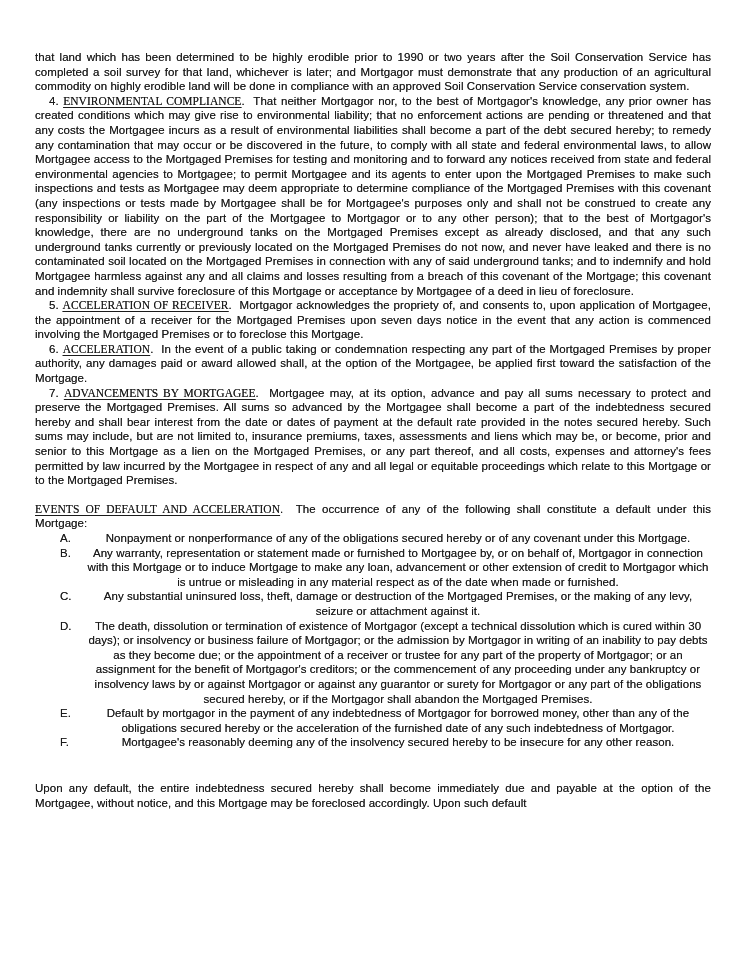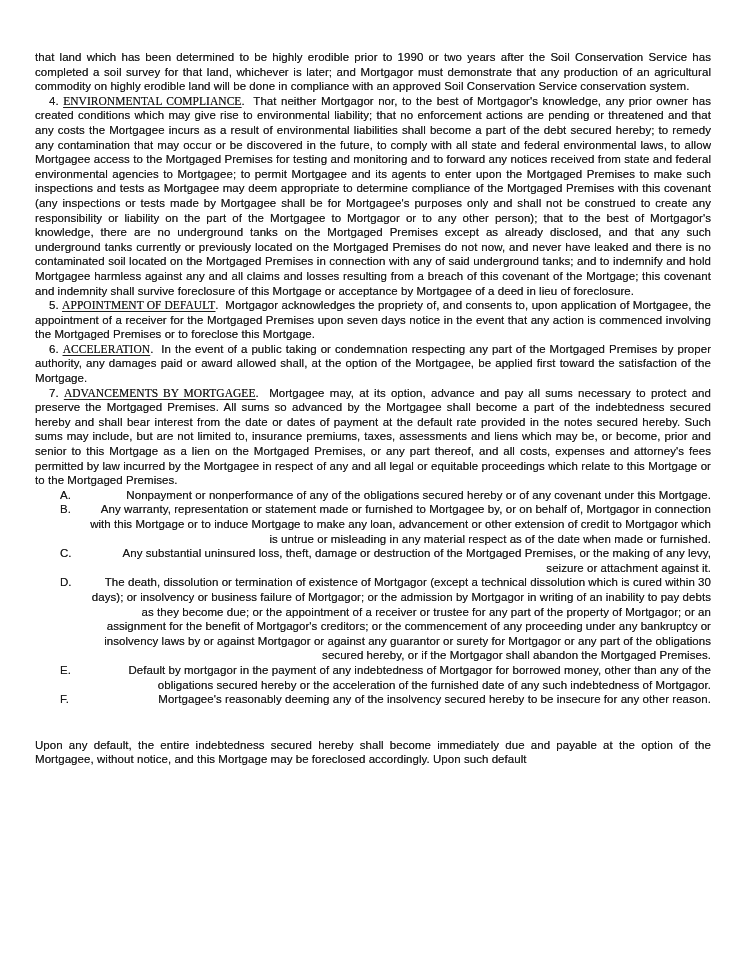--- a/index.html
+++ b/index.html
@@ -39,40 +39,41 @@
   .item {
     display: flex;
     text-align: left;
   }
   .item .letter {
     flex: 0 0 25px;
     margin-left: 25px;
   }
   .item .text {
     flex: 1;
-    text-align: right;
+    text-align: center;
   }
   .closing-para { margin-top: 31px; }
 </style>
 </head>
 <body>
 
 <div class="page">
   <div class="content">
 
     <p>that land which has been determined to be highly erodible prior to 1990 or two years after the Soil Conservation Service has completed a soil survey for that land, whichever is later; and Mortgagor must demonstrate that any production of an agricultural commodity on highly erodible land will be done in compliance with an approved Soil Conservation Service conservation system.</p>
 
     <p class="sec"><span>4.</span><span>&nbsp;</span><span class="u">ENVIRONMENTAL COMPLIANCE</span><span>.&nbsp; That neither Mortgagor nor, to the best of Mortgagor's knowledge, any prior owner has created conditions which may give rise to environmental liability; that no enforcement actions are pending or threatened and that any costs the Mortgagee incurs as a result of environmental liabilities shall become a part of the debt secured hereby; to remedy any contamination that may occur or be discovered in the future, to comply with all state and federal environmental laws, to allow Mortgagee access to the Mortgaged Premises for testing and monitoring and to forward any notices received from state and federal environmental agencies to Mortgagee; to permit Mortgagee and its agents to enter upon the Mortgaged Premises to make such inspections and tests as Mortgagee may deem appropriate to determine compliance of the Mortgaged Premises with this covenant (any inspections or tests made by Mortgagee shall be for Mortgagee's purposes only and shall not be construed to create any responsibility or liability on the part of the Mortgagee to Mortgagor or to any other person); that to the best of Mortgagor's knowledge, there are no underground tanks on the Mortgaged Premises except as already disclosed, and that any such underground tanks currently or previously located on the Mortgaged Premises do not now, and never have leaked and there is no contaminated soil located on the Mortgaged Premises in connection with any of said underground tanks; and to indemnify and hold Mortgagee harmless against any and all claims and losses resulting from a breach of this covenant of the Mortgage; this covenant and indemnity shall survive foreclosure of this Mortgage or acceptance by Mortgagee of a deed in lieu of foreclosure.</span></p>
 
-    <p class="sec"><span>5.</span><span>&nbsp;</span><span class="u">APPOINTMENT OF DEFAULT</span><span>.&nbsp; Mortgagor acknowledges the propriety of, and consents to, upon application of Mortgagee, the appointment of a receiver for the Mortgaged Premises upon seven days notice in the event that any action is commenced involving the Mortgaged Premises or to foreclose this Mortgage.</span></p>
+    <p class="sec"><span>5.</span><span>&nbsp;</span><span class="u">ACCELERATION OF RECEIVER</span><span>.&nbsp; Mortgagor acknowledges the propriety of, and consents to, upon application of Mortgagee, the appointment of a receiver for the Mortgaged Premises upon seven days notice in the event that any action is commenced involving the Mortgaged Premises or to foreclose this Mortgage.</span></p>
 
     <p class="sec"><span>6.</span><span>&nbsp;</span><span class="u">ACCELERATION</span><span>.&nbsp; In the event of a public taking or condemnation respecting any part of the Mortgaged Premises by proper authority, any damages paid or award allowed shall, at the option of the Mortgagee, be applied first toward the satisfaction of the Mortgage.</span></p>
 
     <p class="sec"><span>7.</span><span>&nbsp;</span><span class="u">ADVANCEMENTS BY MORTGAGEE</span><span>.&nbsp; Mortgagee may, at its option, advance and pay all sums necessary to protect and preserve the Mortgaged Premises. All sums so advanced by the Mortgagee shall become a part of the indebtedness secured hereby and shall bear interest from the date or dates of payment at the default rate provided in the notes secured hereby. Such sums may include, but are not limited to, insurance premiums, taxes, assessments and liens which may be, or become, prior and senior to this Mortgage as a lien on the Mortgaged Premises, or any part thereof, and all costs, expenses and attorney's fees permitted by law incurred by the Mortgagee in respect of any and all legal or equitable proceedings which relate to this Mortgage or to the Mortgaged Premises.</span></p>
 
+    <p class="events-para"><span class="u">EVENTS OF DEFAULT AND ACCELERATION</span><span>.&nbsp; The occurrence of any of the following shall constitute a default under this Mortgage:</span></p>
 
     <div class="default-list">
       <div class="item">
         <div class="letter">A.</div>
         <div class="text">Nonpayment or nonperformance of any of the obligations secured hereby or of any covenant under this Mortgage.</div>
       </div>
       <div class="item">
         <div class="letter">B.</div>
         <div class="text">Any warranty, representation or statement made or furnished to Mortgagee by, or on behalf of, Mortgagor in connection with this Mortgage or to induce Mortgage to make any loan, advancement or other extension of credit to Mortgagor which is untrue or misleading in any material respect as of the date when made or furnished.</div>
       </div>

